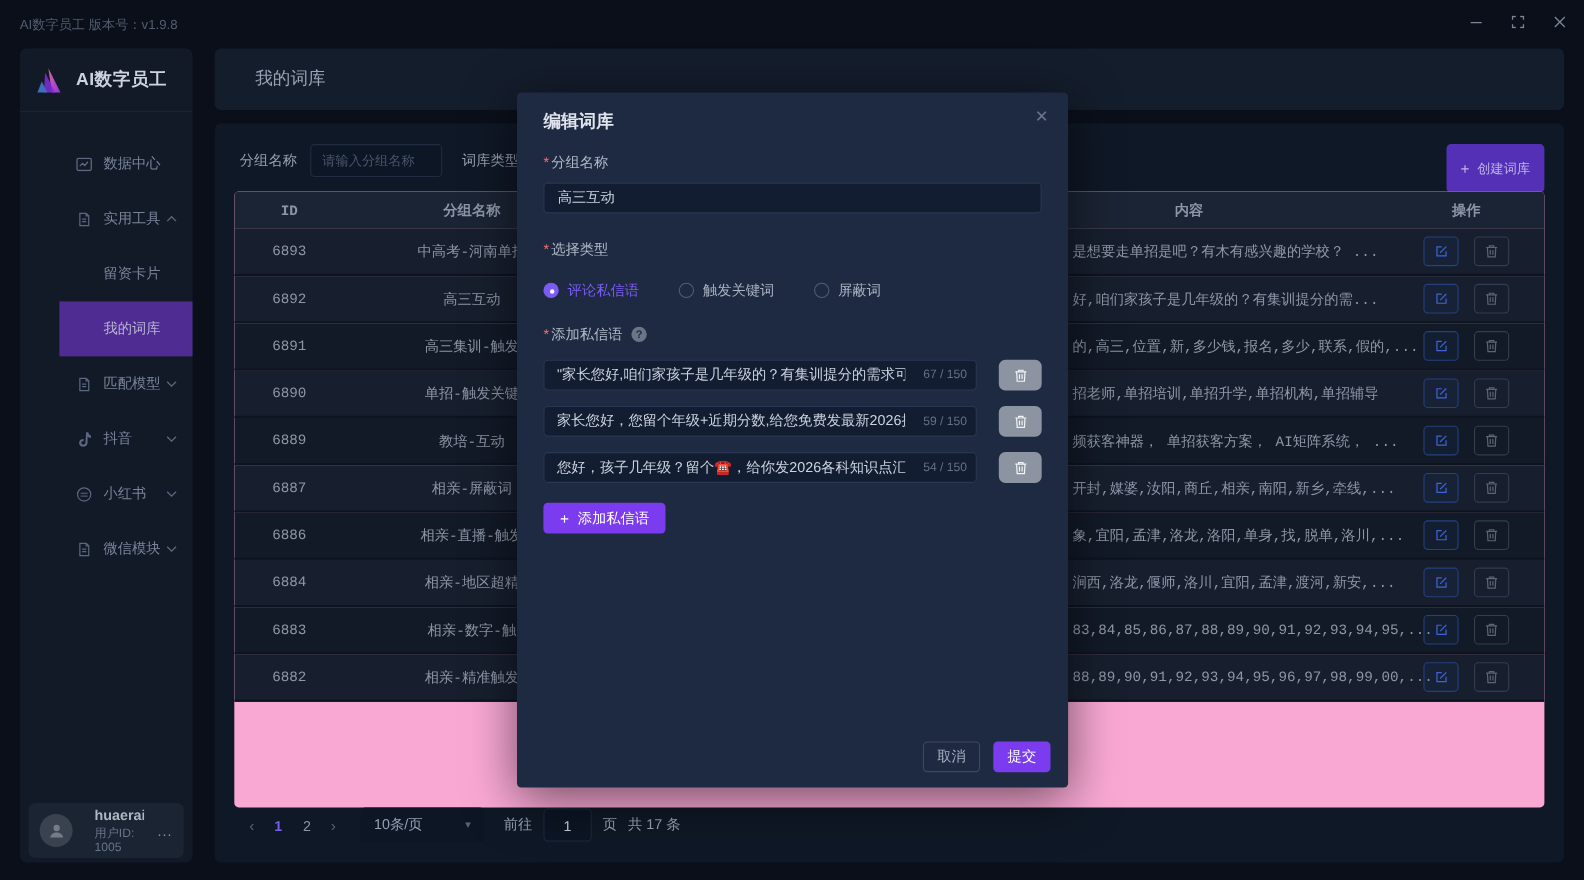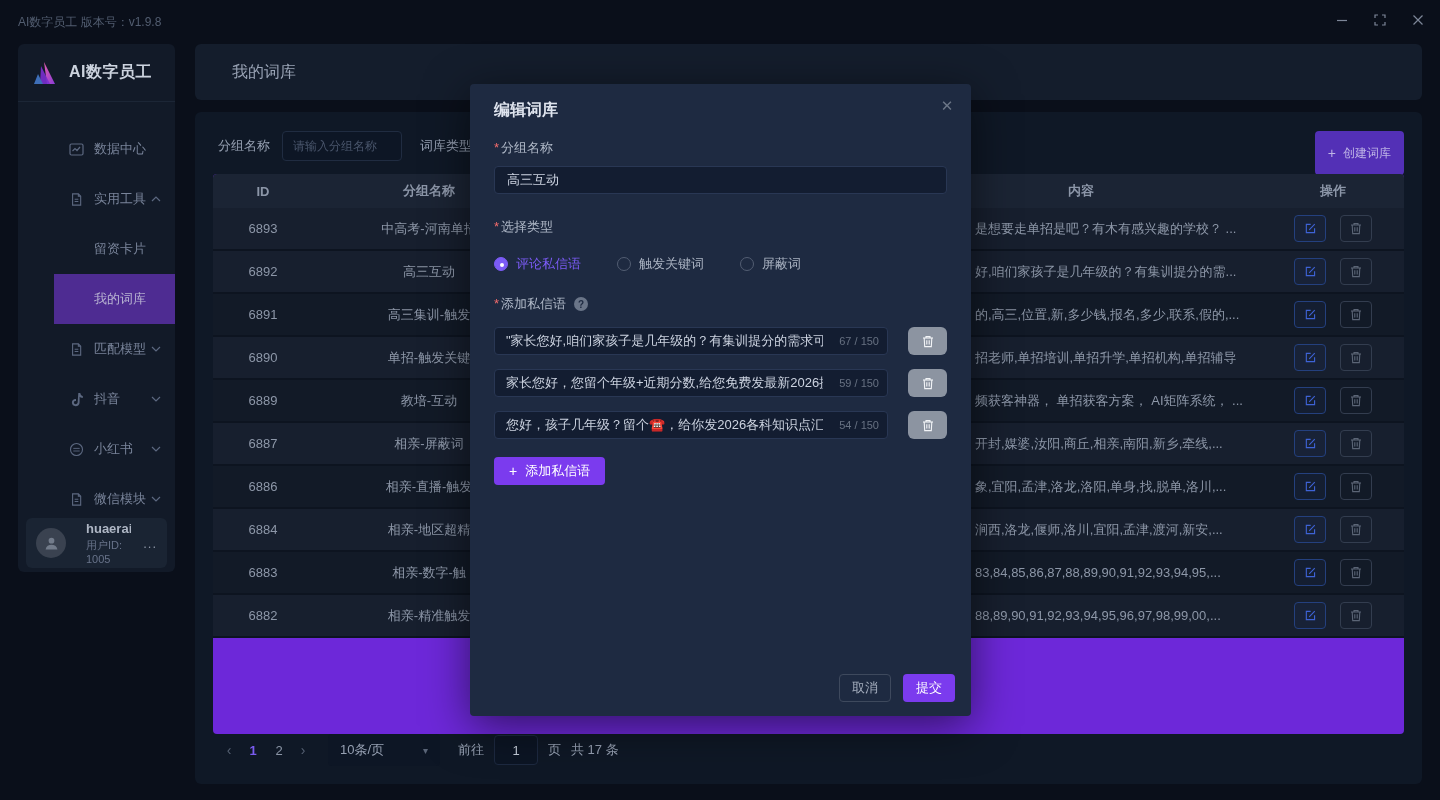--- a/index.html
+++ b/index.html
@@ -7,21 +7,21 @@
   body { font-family:"Liberation Sans","DejaVu Sans",sans-serif; background:#080d16; color:#8d97a8; }
   #app { position:relative; width:1440px; height:800px; background:#0a0f1a; }
 
   
   .topbar { position:absolute; left:0; top:0; width:1440px; height:44px; }
   .topbar-title { position:absolute; left:18px; top:14px; font-size:12px; color:#525d70; }
   .win-controls { position:absolute; right:14px; top:12px; display:flex; gap:22px; align-items:center; color:#7d8698; }
   .win-btn { width:16px; height:16px; display:flex; align-items:center; justify-content:center; cursor:pointer; }
 
   
-  .sidebar { position:absolute; left:18px; top:44px; width:157px; height:528px; background:#121a28; border-radius:6px; }
+  .sidebar { position:absolute; left:18px; top:44px; width:157px; height:740px; background:#121a28; border-radius:6px; }
   .logo-row { height:58px; display:flex; align-items:center; gap:8px; padding:0 13px; border-bottom:1px solid #1c2636; }
   .logo-text { font-size:16px; font-weight:bold; color:#ccd3de; letter-spacing:.5px; }
   .menu { padding-top:22px;margin-left:36px; }
   .menu-item { height:50px; display:flex; align-items:center; padding:0 14px; font-size:13px; color:#79849a; cursor:pointer; }
   .menu-item .mi-icon { width:16px; height:16px; margin-right:10px; color:#5c6880; display:flex; align-items:center; justify-content:center; }
   .menu-item.child { padding-left:14px; }
   .menu-item.child .mi-label { margin-left:26px; }
   .menu-item.active { background:#4e2c92; color:#b9b4d2; }
   .mi-label { flex:1; }
   .mi-chevron { color:#5c6880; display:flex; }
@@ -38,21 +38,21 @@
   .page-title { position:absolute; left:37px; top:0; line-height:56px; font-size:16px; color:#99a3b5; }
   .main-panel { position:absolute; left:195px; top:112px; width:1227px; height:672px; background:#0f1826; border-radius:6px; }
 
   .filter-row { position:absolute; left:23px; top:19px; height:30px; display:flex; align-items:center; font-size:13px; color:#96a0b2; }
   .filter-input { width:120px; height:30px; margin:0 18px 0 12px; background:#0d1625; border:1px solid #202c41; border-radius:4px; padding:0 10px; font-size:12px; color:#aab3c4; font-family:inherit; outline:none; }
   .filter-input::placeholder { color:#49556b; }
   .create-btn { position:absolute; right:18px; top:19px; height:44px; padding:0 13px; background:#5330b6; border:none; border-radius:4px; color:#bfb5e6; font-size:12px; display:flex; align-items:center; gap:7px; cursor:pointer; font-family:inherit; }
   .plus-glyph::before { content:"+"; font-size:14px; }
 
   
-  .table { position:absolute; left:18px; top:62px; width:1191px; height:560px; background:#6d28d9; border-radius:4px; overflow:hidden; }
+  .table { position:absolute; left:18px; top:62px; width:1191px; height:560px; background:#f9a8d4; border-radius:4px; overflow:hidden;font-family:Liberation Mono, monospace; }
   .thead { display:flex; height:34px; background:#1b2434; align-items:center; font-size:13px; font-weight:bold; color:#8c96a8; }
   .trow { display:flex; height:43px; align-items:center; background:#171f2e; border-bottom:2px solid #0d1420; font-size:13px; color:#8d97a8; cursor:default; }
   .trow.stripe { background:#121a27; }
   .c-id { width:100px; text-align:center; flex:none; }
   .c-group { width:232px; text-align:center; flex:none; white-space:nowrap; }
   .c-sp { flex:1; }
   .c-content { width:362px; flex:none; padding-left:75px; white-space:nowrap; overflow:visible; text-align:left; }
   .thead .c-content { text-align:center; padding-left:0; }
   .c-ops { width:142px; flex:none; display:flex; justify-content:center; gap:14px; }
   .op-btn { width:32px; height:27px; border-radius:4px; display:flex; align-items:center; justify-content:center; cursor:pointer; background:transparent; }

